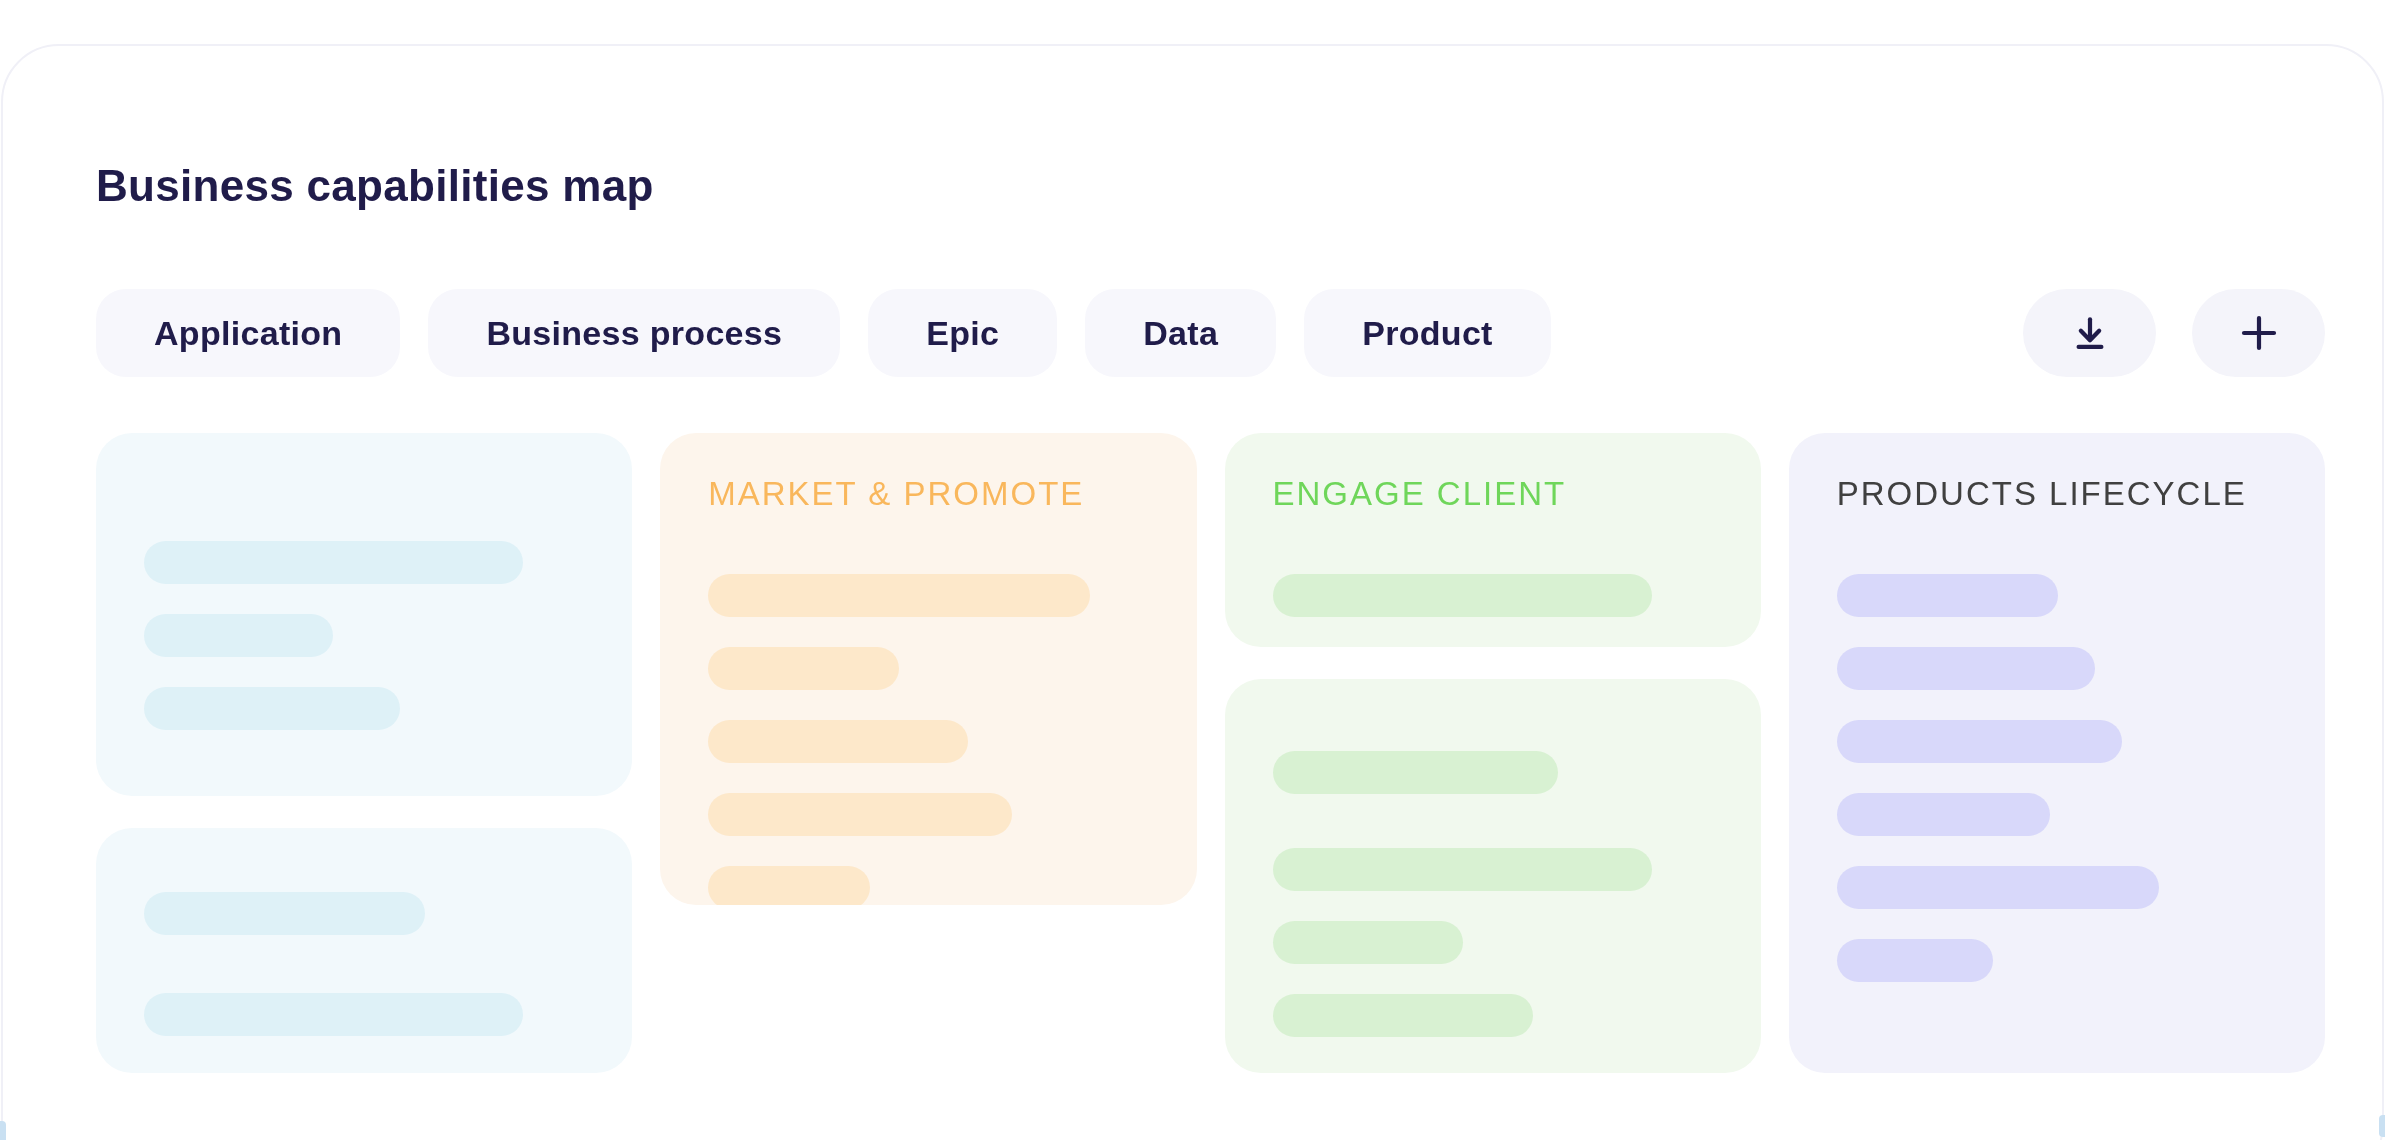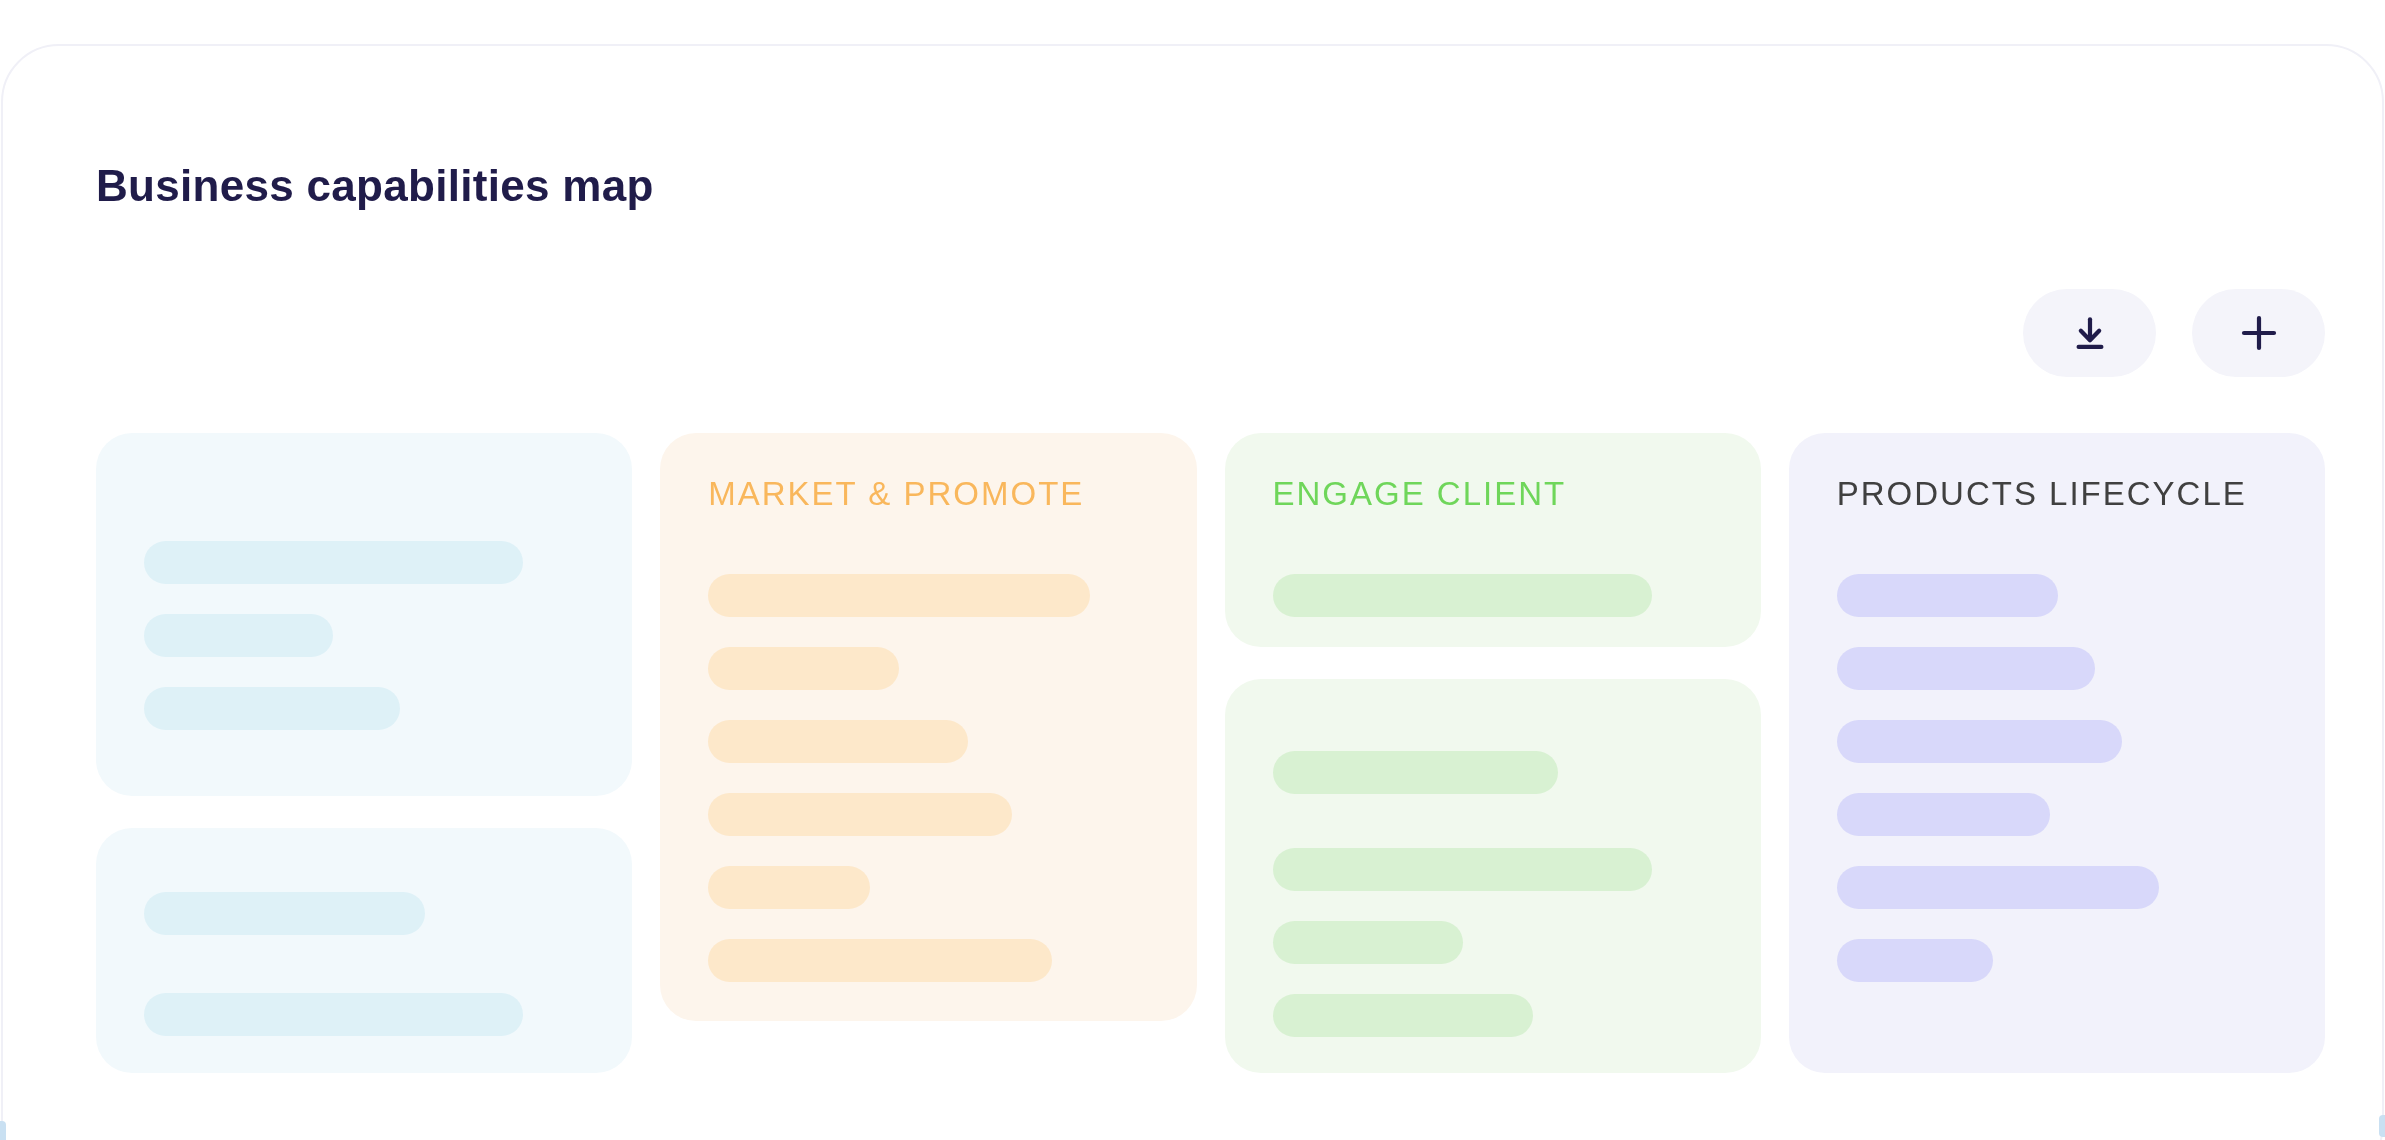--- a/index.html
+++ b/index.html
@@ -135,20 +135,27 @@
   }
 </style>
 </head>
 <body>
 
 <div class="canvas">
   <div class="page">
 
     <h1 class="page-title">Business capabilities map</h1>
 
+    <div class="chips-row">
+        <div class="chip">Application</div>
+        <div class="chip">Business process</div>
+        <div class="chip">Epic</div>
+        <div class="chip">Data</div>
+        <div class="chip">Product</div>
+      </div>
 
     <div class="toolbar">
       <button class="icon-btn">
         <span>
           <svg width="44" height="44" viewBox="0 0 24 24" fill="none" stroke="#201c4a" stroke-width="2.3" stroke-linecap="round" stroke-linejoin="round">
             <path d="M12 4.5v10.5"></path>
             <path d="M7 10.8l5 5.2 5-5.2"></path>
             <path d="M5.8 19.6h12.4"></path>
           </svg>
         </span>
@@ -169,21 +176,21 @@
             <div class="bar" style="background: rgb(222, 241, 247); width: 379px; margin-top: 64px;"></div>
             <div class="bar" style="background: rgb(222, 241, 247); width: 189px; margin-top: 30px;"></div>
             <div class="bar" style="background: rgb(222, 241, 247); width: 256px; margin-top: 30px;"></div>
           </div>
           <div class="card" style="background: rgb(242, 249, 252); height: 245px; margin-top: 32px;">
             <div class="bar" style="background: rgb(222, 241, 247); width: 281px; margin-top: 64px;"></div>
             <div class="bar" style="background: rgb(222, 241, 247); width: 379px; margin-top: 58px;"></div>
           </div>
         </div>
         <div class="column">
-          <div class="card titled" style="background: rgb(253, 245, 236); height: 588px;">
+          <div class="card titled" style="background: rgb(253, 245, 236); height: 472px;">
             <h3 class="card-title" style="color: rgb(249, 183, 92);">MARKET &amp; PROMOTE</h3>
             <div class="bar" style="background: rgb(253, 232, 202); width: 382px; margin-top: 64px;"></div>
             <div class="bar" style="background: rgb(253, 232, 202); width: 191px; margin-top: 30px;"></div>
             <div class="bar" style="background: rgb(253, 232, 202); width: 260px; margin-top: 30px;"></div>
             <div class="bar" style="background: rgb(253, 232, 202); width: 304px; margin-top: 30px;"></div>
             <div class="bar" style="background: rgb(253, 232, 202); width: 162px; margin-top: 30px;"></div>
             <div class="bar" style="background: rgb(253, 232, 202); width: 344px; margin-top: 30px;"></div>
           </div>
         </div>
         <div class="column">

